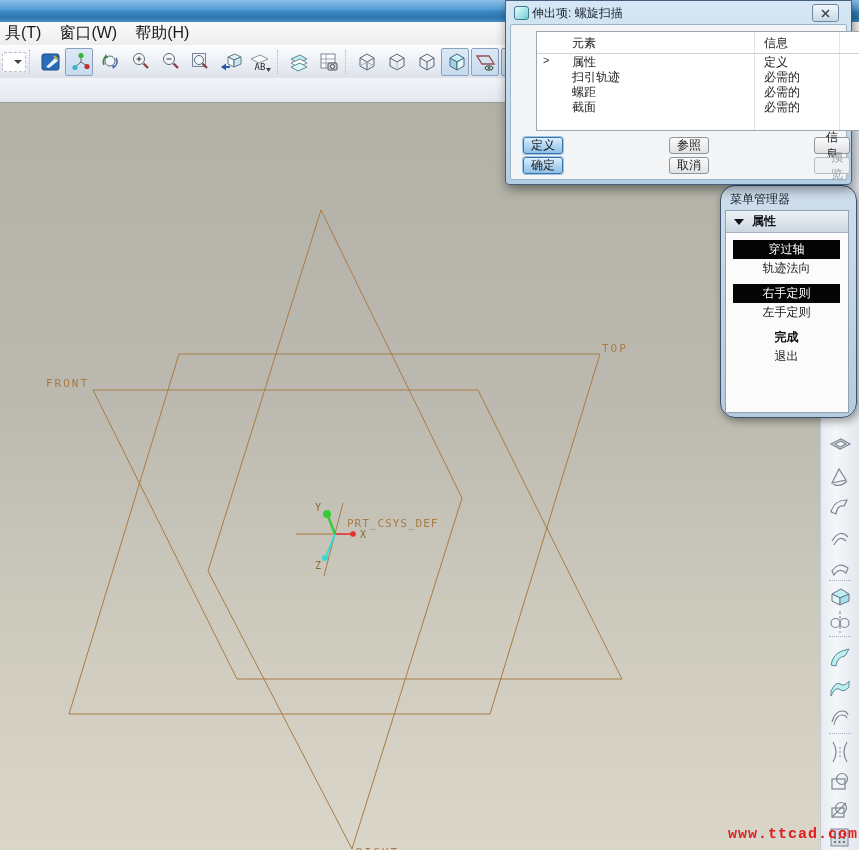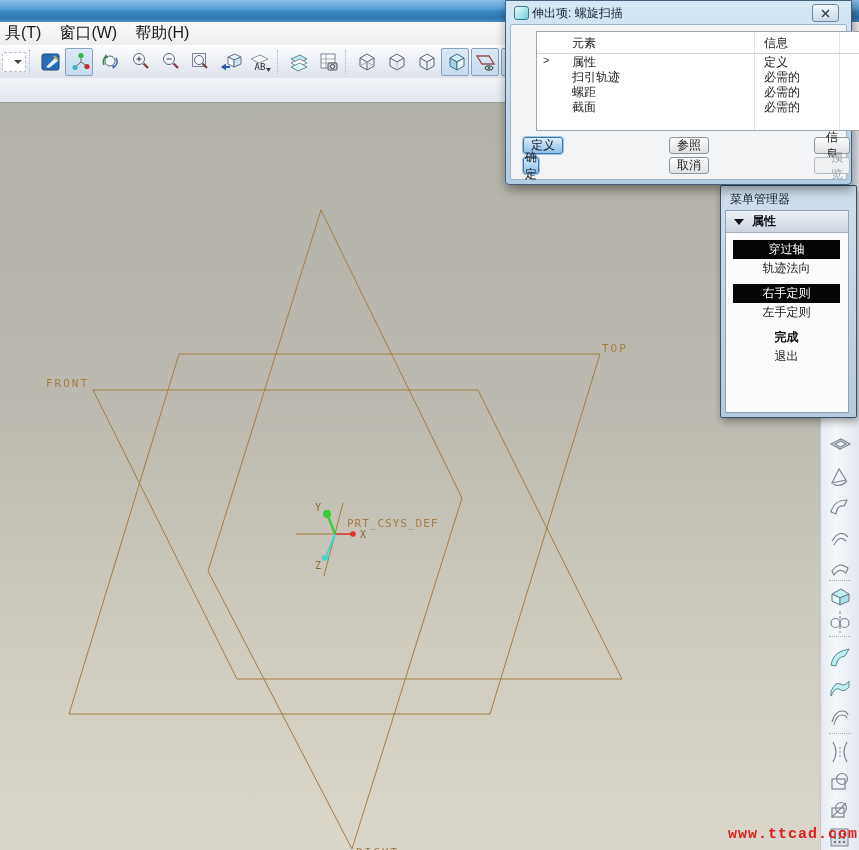--- a/index.html
+++ b/index.html
@@ -57,21 +57,21 @@
   .trow .c1{position:absolute;left:35px;top:0;}
   .trow .c2{position:absolute;left:227px;top:0;}
   .btn{position:absolute;height:17px;box-sizing:border-box;font-size:12px;color:#1a1a1a;
     border:1px solid #8e959c;border-radius:3px;background:linear-gradient(180deg,#fbfbfb,#dfe1e4);
     display:flex;align-items:center;justify-content:center;padding-bottom:1px;}
   .btn.focused{border:1px solid #3c74a8;background:linear-gradient(180deg,#dcefff 0%,#b5d8f2 45%,#8fc0e8 100%);
     box-shadow:0 0 0 1px #9cc4e4;}
   .btn.disabled{color:#9aa0a6;border-color:#b8bcc0;background:#eef0f2;text-align:right;}
   
   #mm{position:absolute;left:720px;top:185px;width:137px;height:233px;
-    background:linear-gradient(180deg,#cfdeec,#b5cbdd);border:1px solid #3c5068;border-radius:2px;
+    background:linear-gradient(180deg,#cfdeec,#b5cbdd);border:1px solid #3c5068;border-radius:15px;
     box-shadow:2px 3px 9px rgba(0,0,0,.4);box-sizing:border-box;font-size:12px;}
   #mm .mtitle{position:absolute;left:9px;top:5px;color:#15202c;}
   #mm-body{position:absolute;left:4px;top:24px;width:122px;bottom:4px;background:#fbfbfc;
     border:1px solid #8ea2b4;}
   #mm-sect{position:relative;height:21px;background:linear-gradient(180deg,#eef2f6,#ccd6e0);
     border-bottom:1px solid #a6b2c0;display:flex;align-items:center;}
   #mm-sect .tri{width:0;height:0;border:5px solid transparent;border-top:6px solid #111;margin:5px 0 0 8px;}
   #mm-sect .lbl{margin:0 0 1px 8px;font-weight:bold;color:#101418;}
   .mm-group{margin:6px 0 0 7px;}
   .mm-group:first-of-type{margin-top:7px;}
@@ -401,21 +401,21 @@
             <div class="trow">
               <span class="sel"></span>
               <span class="c1">截面</span>
               <span class="c2">必需的</span>
             </div>
           </div>
       </div>
       <button class="btn focused" style="left:12px;top:112px;width:40px">定义</button>
       <button class="btn" style="left:158px;top:112px;width:40px">参照</button>
       <button class="btn" style="left:303px;top:112px;width:36px">信息</button>
-      <button class="btn focused" style="left:12px;top:132px;width:16px">确定</button>
+      <button class="btn focused" style="left:12px;top:132px;width:40px">确定</button>
       <button class="btn" style="left:158px;top:132px;width:40px">取消</button>
       <button class="btn disabled" style="left:303px;top:132px;width:36px">预览</button>
     </div>
   </div>
 
   <div id="mm">
     <div class="mtitle">菜单管理器</div>
     <div id="mm-body">
       <div id="mm-sect">
         <span class="tri"></span>

